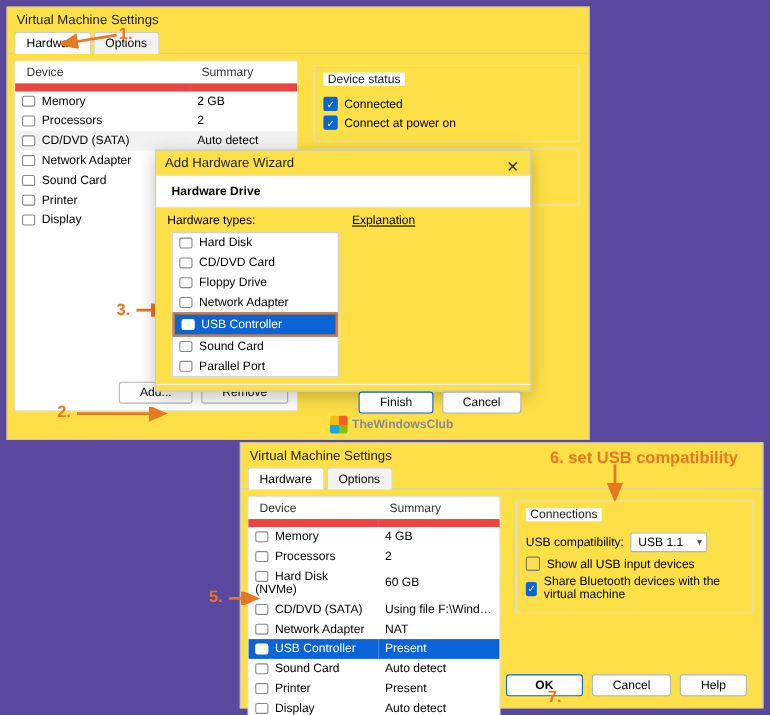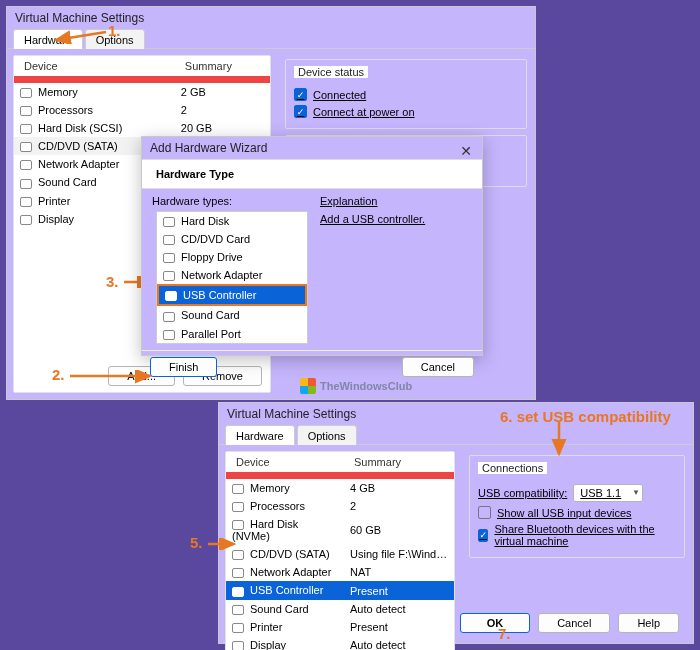--- a/index.html
+++ b/index.html
@@ -1,40 +1,40 @@
 <!DOCTYPE html>
 <html><head>
 <meta charset="utf-8">
 <style>
   * { box-sizing: border-box; font-family: "Segoe UI", Tahoma, sans-serif; font-size: 11px; }
   body { margin: 0; width: 700px; height: 650px; background: #5a479e; position: relative; overflow: hidden; }
-  .dlg { position: absolute; background: #c4b5fd; border: 1px solid #c9c9c9; }
+  .dlg { position: absolute; background: #fde047; border: 1px solid #c9c9c9; }
   .dlg-title { padding: 4px 8px; font-size: 12px; color: #222; }
   .tabs { display: flex; border-bottom: 1px solid #ccc; padding: 0 6px; gap: 2px; }
   .tab { padding: 4px 10px 3px; background: #fff; border: 1px solid #ccc; border-bottom: none; border-radius: 3px 3px 0 0; margin-bottom: -1px; cursor: pointer; }
   .tab.inactive { background: #f3f3f3; }
   .pane { background: #fff; margin: 6px; border: 1px solid #e2e2e2; border-radius: 2px; }
   .devlist { width: 100%; border-collapse: collapse; }
   .devlist th { text-align: left; font-weight: 400; color: #333; padding: 4px 10px; border-bottom: 7px solid #ef4444; }
   .devlist td { padding: 3px 6px; }
   .devlist tr.sel td { background: #f2f2f2; }
   .devlist tr.hi td { background: #0a64d8; color: #fff; }
   .ico { display: inline-block; width: 12px; height: 10px; margin-right: 6px; vertical-align: middle; }
   .icon-generic { border: 1px solid #888; border-radius: 2px; background: #fff; }
-  .group { border: 1px solid #ddd; margin: 6px; padding: 6px 8px; border-radius: 2px; text-decoration: underline; }
+  .group { border: 1px solid #ddd; margin: 6px; padding: 6px 8px; border-radius: 2px; }
   .group-title { font-size: 11px; color: #222; margin: -12px 0 6px 0; background: #fff; display: inline-block; padding: 0 4px; }
   .chk { display: flex; align-items: center; gap: 6px; margin: 4px 0; }
   .chk-box { width: 13px; height: 13px; border: 1px solid #777; border-radius: 2px; display: flex; align-items: center; justify-content: center; font-size: 9px; color: #fff; }
   .chk-box.on { background: #0a64d8; border-color: #0a64d8; }
   .radio-dot { width: 12px; height: 12px; border: 1px solid #777; border-radius: 50%; display: inline-flex; align-items: center; justify-content: center; margin-right: 6px; vertical-align: middle; }
   .radio-dot.on::after { content: ""; width: 6px; height: 6px; background: #0a64d8; border-radius: 50%; }
   .btn { background: #fdfdfd; border: 1px solid #b5b5b5; border-radius: 3px; padding: 3px 18px; cursor: pointer; }
   .btn.primary { border-color: #0a64d8; }
   .btn-row { display: flex; gap: 8px; justify-content: flex-end; padding: 6px 8px; }
-  .btn-row.right { justify-content: space-between; }
+  .btn-row.right { justify-content: flex-end; }
   .sel-field { border: 1px solid #b5b5b5; border-radius: 2px; padding: 2px 18px 2px 6px; background: #fff; position: relative; display: inline-block; min-width: 70px; }
   .sel-field::after { content: "▾"; position: absolute; right: 4px; top: 2px; color: #555; font-size: 9px; }
   .tree { background: #fff; border: 1px solid #ccc; margin: 4px; }
   .tree-item { padding: 3px 6px; }
   .tree-item.hi { background: #0a64d8; color: #fff; }
   .usb-outline { border: 2px solid #e87722; }
   .close-x { position: absolute; top: 6px; right: 10px; font-size: 14px; color: #333; cursor: pointer; }
   .ann { position: absolute; color: #e87722; font-weight: 700; font-size: 15px; pointer-events: none; }
   .arrow { position: absolute; pointer-events: none; }
   .arrow-line { stroke: #e87722; stroke-width: 2.5; fill: none; marker-end: url(#ah); }
@@ -73,24 +73,20 @@
           </thead>
         <tbody>
           <tr>
               <td><span class="ico icon-generic"></span><span>Memory</span></td>
               <td>2 GB</td>
             </tr>
           <tr>
               <td><span class="ico icon-generic"></span><span>Processors</span></td>
               <td>2</td>
             </tr>
-          <tr>
-              <td><span class="ico icon-generic"></span><span>Hard Disk (SCSI)</span></td>
-              <td>20 GB</td>
-            </tr>
           <tr class="sel">
               <td><span class="ico icon-generic"></span><span>CD/DVD (SATA)</span></td>
               <td>Auto detect</td>
             </tr>
           <tr>
               <td><span class="ico icon-generic"></span><span>Network Adapter</span></td>
               <td>NAT</td>
             </tr>
           <tr>
               <td><span class="ico icon-generic"></span><span>Sound Card</span></td>
@@ -133,38 +129,37 @@
       </div>
     </div>
   </div>
 </div>
 
 
 <div class="dlg" style="left:141px; top:136px; width:342px; height:220px; z-index:5; box-shadow:0 4px 16px rgba(0,0,0,.25);">
   <div class="dlg-title">Add Hardware Wizard</div>
   <span class="close-x">✕</span>
   <div style="background:#fff; border-top:1px solid #ddd; border-bottom:1px solid #ddd; padding:8px 14px;">
-    <div style="font-weight:600;">Hardware Type</div>
+    <div style="font-weight:600;">Hardware Drive</div>
   </div>
   <div style="display:flex; padding:6px 10px 2px; gap:8px;">
     <div style="flex:0 0 160px;">
       <div>Hardware types:</div>
       <div class="tree">
         <div class="tree-item"><span class="ico icon-generic"></span><span>Hard Disk</span></div>
         <div class="tree-item"><span class="ico icon-generic"></span><span>CD/DVD Card</span></div>
         <div class="tree-item"><span class="ico icon-generic"></span><span>Floppy Drive</span></div>
         <div class="tree-item"><span class="ico icon-generic"></span><span>Network Adapter</span></div>
         <div class="tree-item hi usb-outline"><span class="ico icon-generic" style="border-color:#fff;"></span><span>USB Controller</span></div>
         <div class="tree-item"><span class="ico icon-generic"></span><span>Sound Card</span></div>
         <div class="tree-item"><span class="ico icon-generic"></span><span>Parallel Port</span></div>
       </div>
     </div>
     <div style="flex:1;text-decoration:underline;">
       <div>Explanation</div>
-      <div style="padding-top:6px;">Add a USB controller.</div>
     </div>
   </div>
   <div class="btn-row right" style="border-top:1px solid #eee;">
     <button class="btn primary">Finish</button>
     <button class="btn">Cancel</button>
   </div>
 </div>
 
 
 <div class="watermark" style="left:300px; top:378px;">

